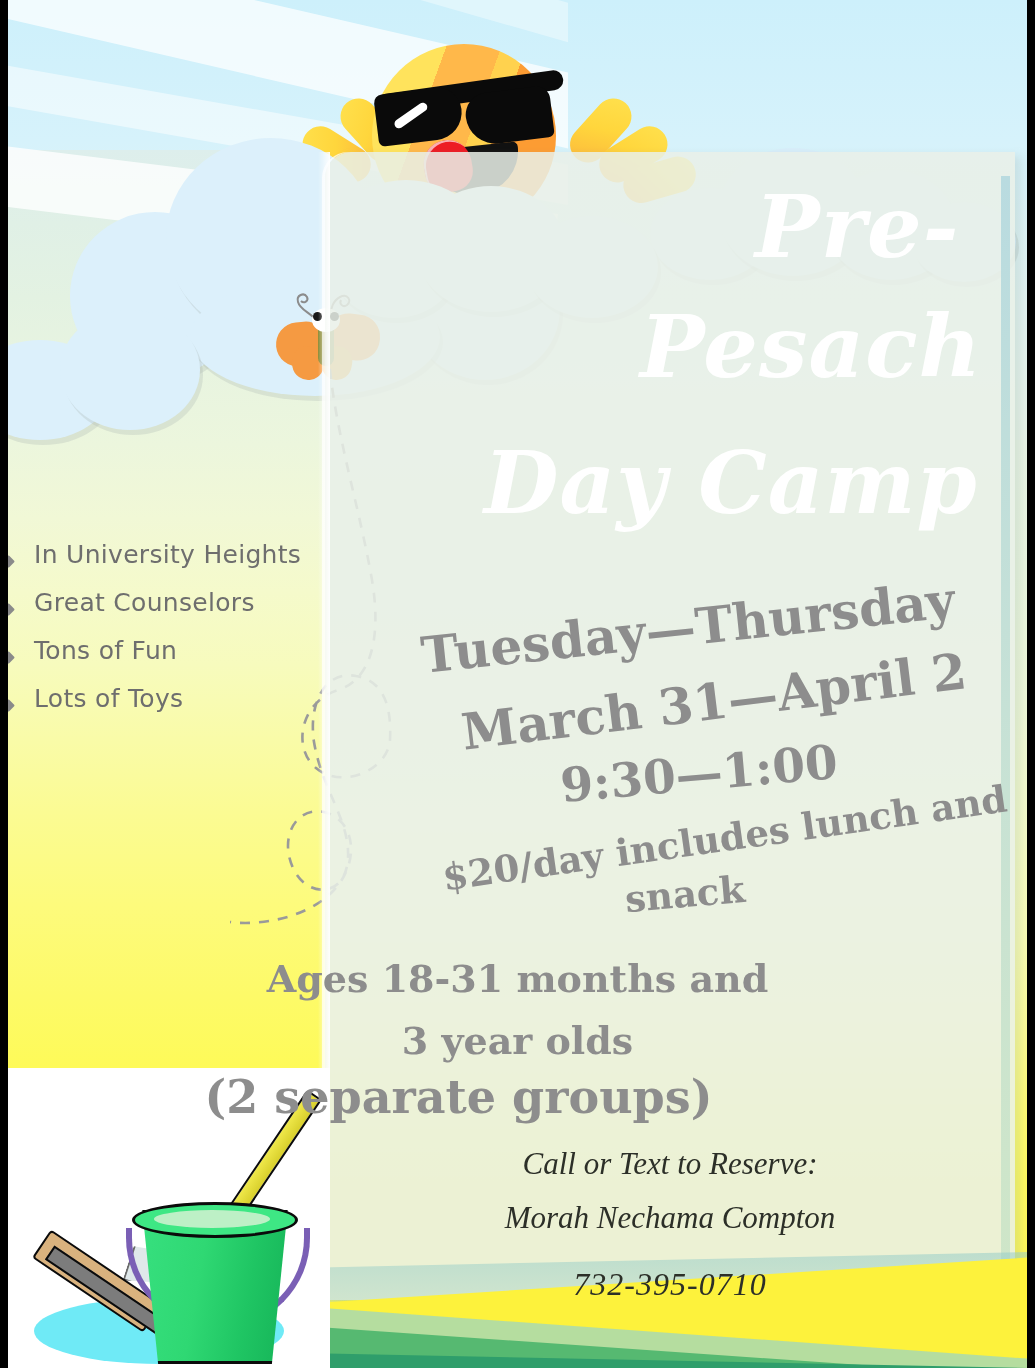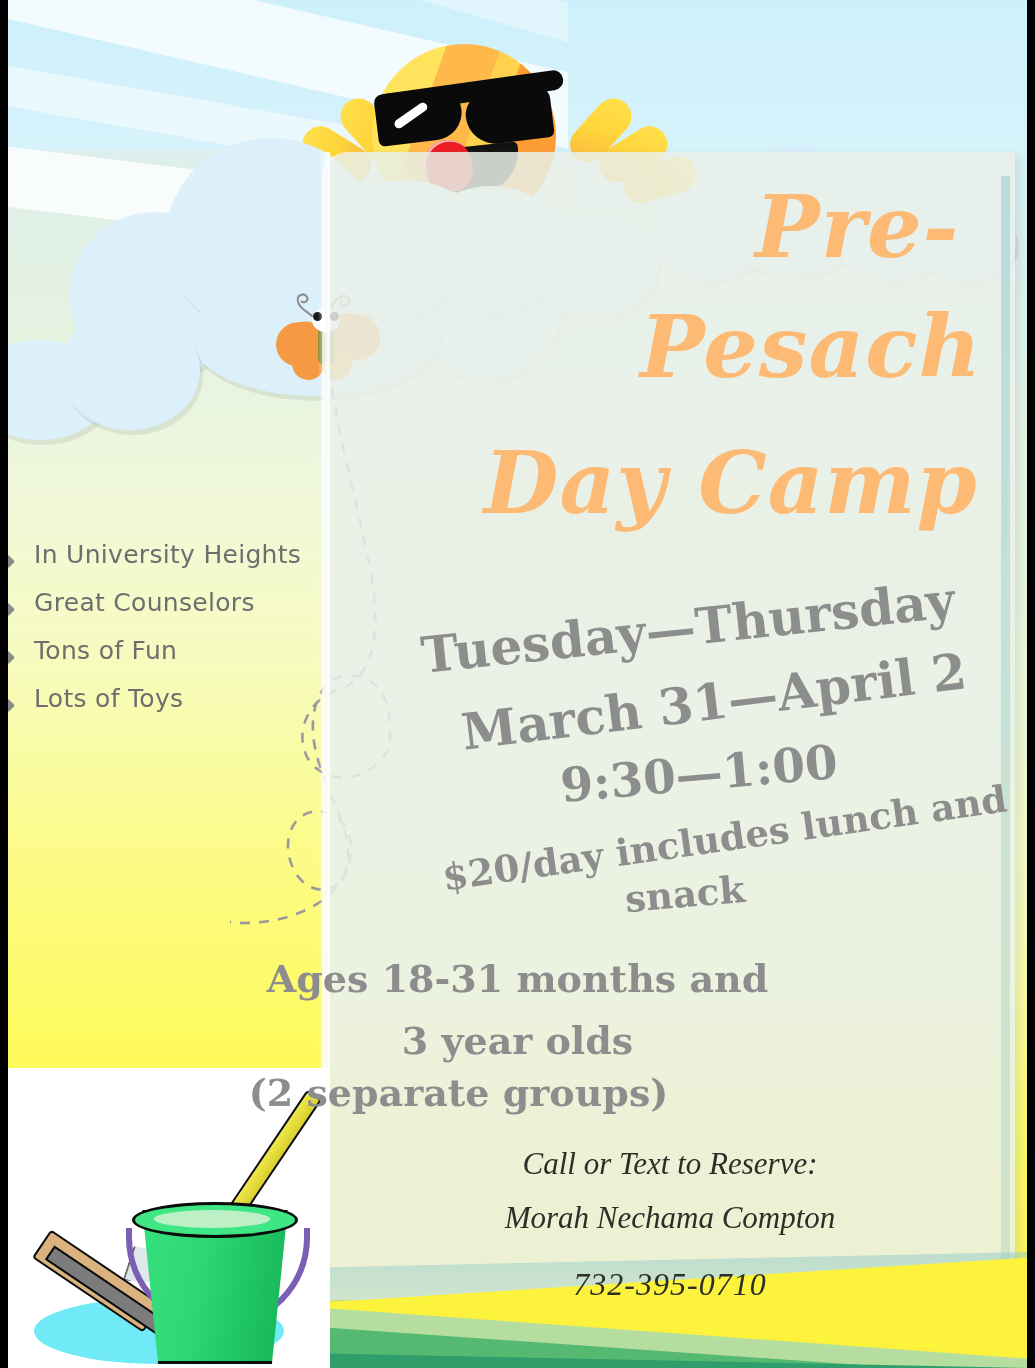--- a/index.html
+++ b/index.html
@@ -98,39 +98,39 @@
   
   #bullets{position:absolute;left:0;top:540px;width:330px;}
   .bullet-row{position:relative;height:48px;}
   .bullet-dot{position:absolute;left:4px;top:17px;width:9px;height:9px;background:#8a8a8a;
        transform:rotate(45deg);border-radius:1px;}
   .bullet-txt{position:absolute;left:34px;top:0;font-size:25px;color:#6e6e6e;
        font-family:"DejaVu Sans",sans-serif;letter-spacing:.3px;white-space:nowrap;}
 
   
   .title-line{position:absolute;font-family:"DejaVu Serif",serif;font-style:italic;
-      font-weight:700;color:#fdba74;letter-spacing:1px;white-space:nowrap;}
+      font-weight:700;color:#ffffff;letter-spacing:1px;white-space:nowrap;}
   #t1{left:755px;top:176px;font-size:86px;}
   #t2{left:640px;top:296px;font-size:86px;}
   #t3{left:484px;top:432px;font-size:86px;}
 
   
   .wa{position:absolute;font-family:"DejaVu Serif",serif;font-weight:700;color:#8d8d8d;
       white-space:nowrap;transform-origin:50% 50%;}
   #w1{left:420px;top:598px;font-size:50px;transform:rotate(-6deg);}
   #w2{left:460px;top:672px;font-size:50px;transform:rotate(-7deg);}
   #w3{left:560px;top:746px;font-size:47px;transform:rotate(-5deg);}
   #w4{left:440px;top:816px;font-size:37px;transform:rotate(-8deg);}
   #w5{left:625px;top:872px;font-size:37px;transform:rotate(-5deg);}
 
   .ages{position:absolute;font-family:"DejaVu Serif",serif;font-weight:700;color:#8d8d8d;
         white-space:nowrap;text-align:center;}
   #a1{left:0;top:956px;width:1035px;font-size:38px;}
   #a2{left:0;top:1018px;width:1035px;font-size:38px;}
-  #a3{left:0;top:1070px;width:917px;font-size:38px;}
+  #a3{left:0;top:1070px;width:917px;font-size:46px;}
 
   .contact{position:absolute;left:325px;width:690px;text-align:center;
       font-family:"Liberation Serif",serif;font-style:italic;color:#2c2f28;}
   #c1{top:1146px;font-size:31px;}
   #c2{top:1200px;font-size:31px;}
   #c3{top:1266px;font-size:32px;letter-spacing:1px;}
 
   
   #art-bucket{position:absolute;left:8px;top:1068px;width:322px;height:300px;
       background:#fff;overflow:hidden;}

